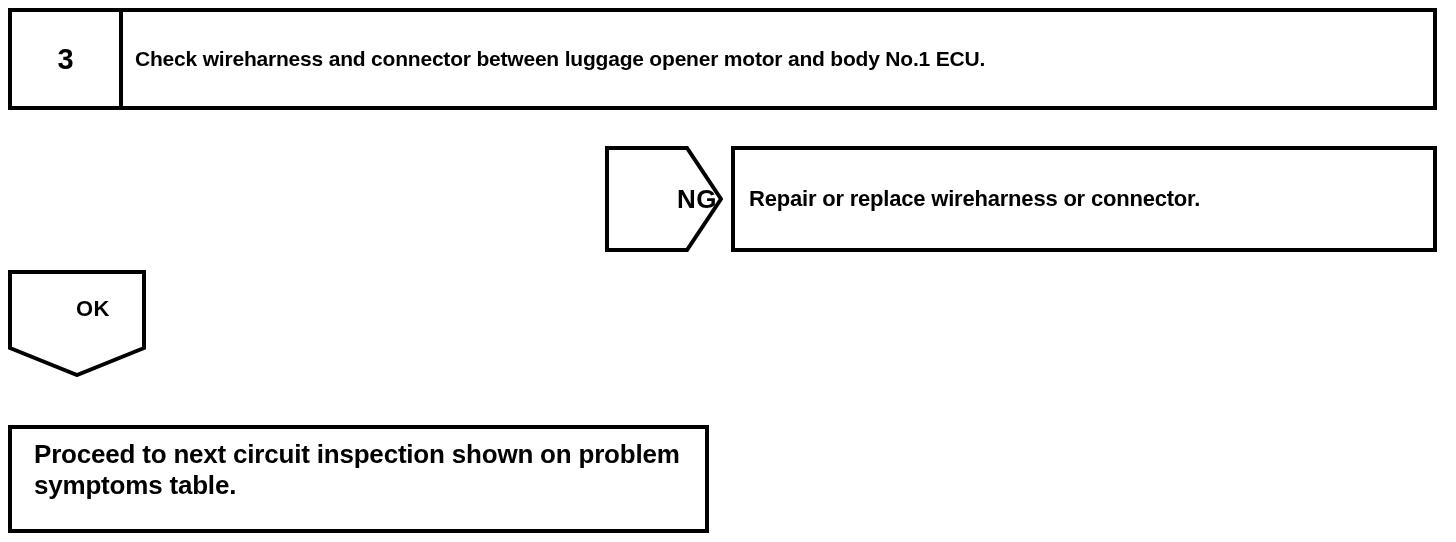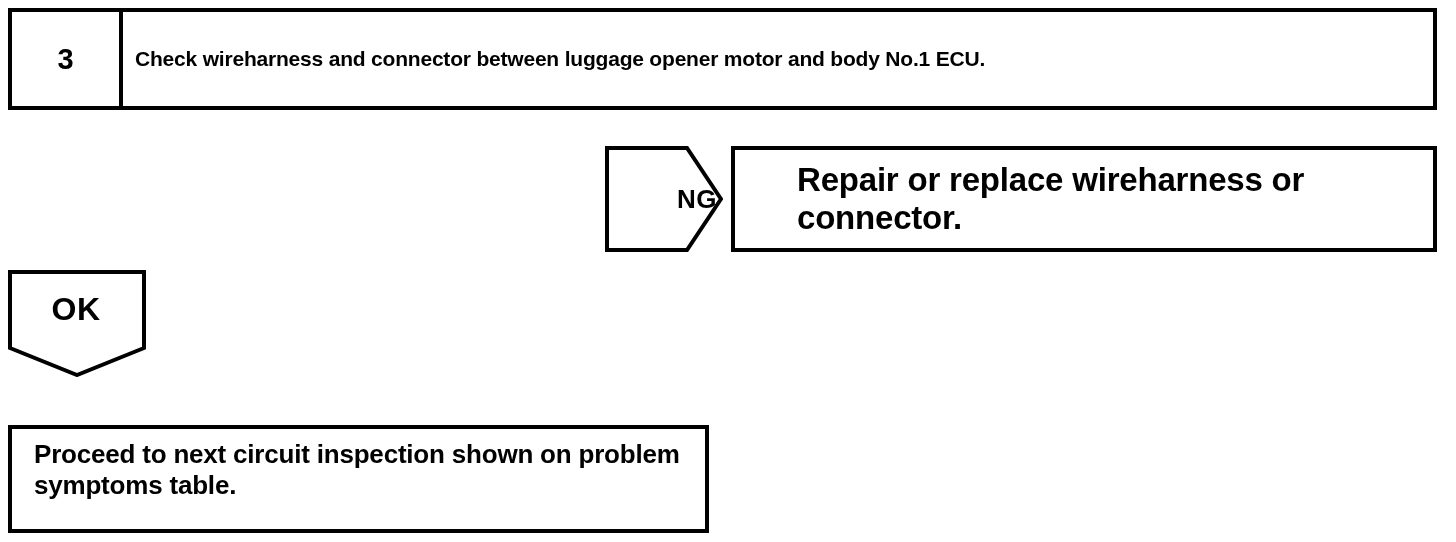--- a/index.html
+++ b/index.html
@@ -104,50 +104,49 @@
     width: 706px;   
     height: 106px;  
     border: 4px solid #000;
     box-sizing: border-box;
     background: #fff;
     display: flex;
     align-items: center;
     padding-left: 14px;
   }
   .ng-result-text {
-    font-size: 33px;
+    font-size: 22px;
     font-weight: bold;
     line-height: 1.15;
     letter-spacing: -0.2px;
-    margin-left: 48px;
   }
 
   
   .ok-pentagon {
     position: absolute;
     left: 8px;
     top: 270px;
     width: 138px;   
     height: 107px;  
   }
   .ok-pentagon svg {
     display: block;
     width: 138px;
     height: 107px;
   }
   .ok-label {
     position: absolute;
-    left: 7px;
+    left: 24px;
     top: 270px;
     width: 138px;
     height: 78px;
     display: flex;
     align-items: center;
     justify-content: center;
-    font-size: 32px;
+    font-size: 22px;
     font-weight: bold;
     letter-spacing: 0.5px;
     pointer-events: none;
   }
 
   
   .outcome-box {
     position: absolute;
     left: 8px;
     top: 425px;

